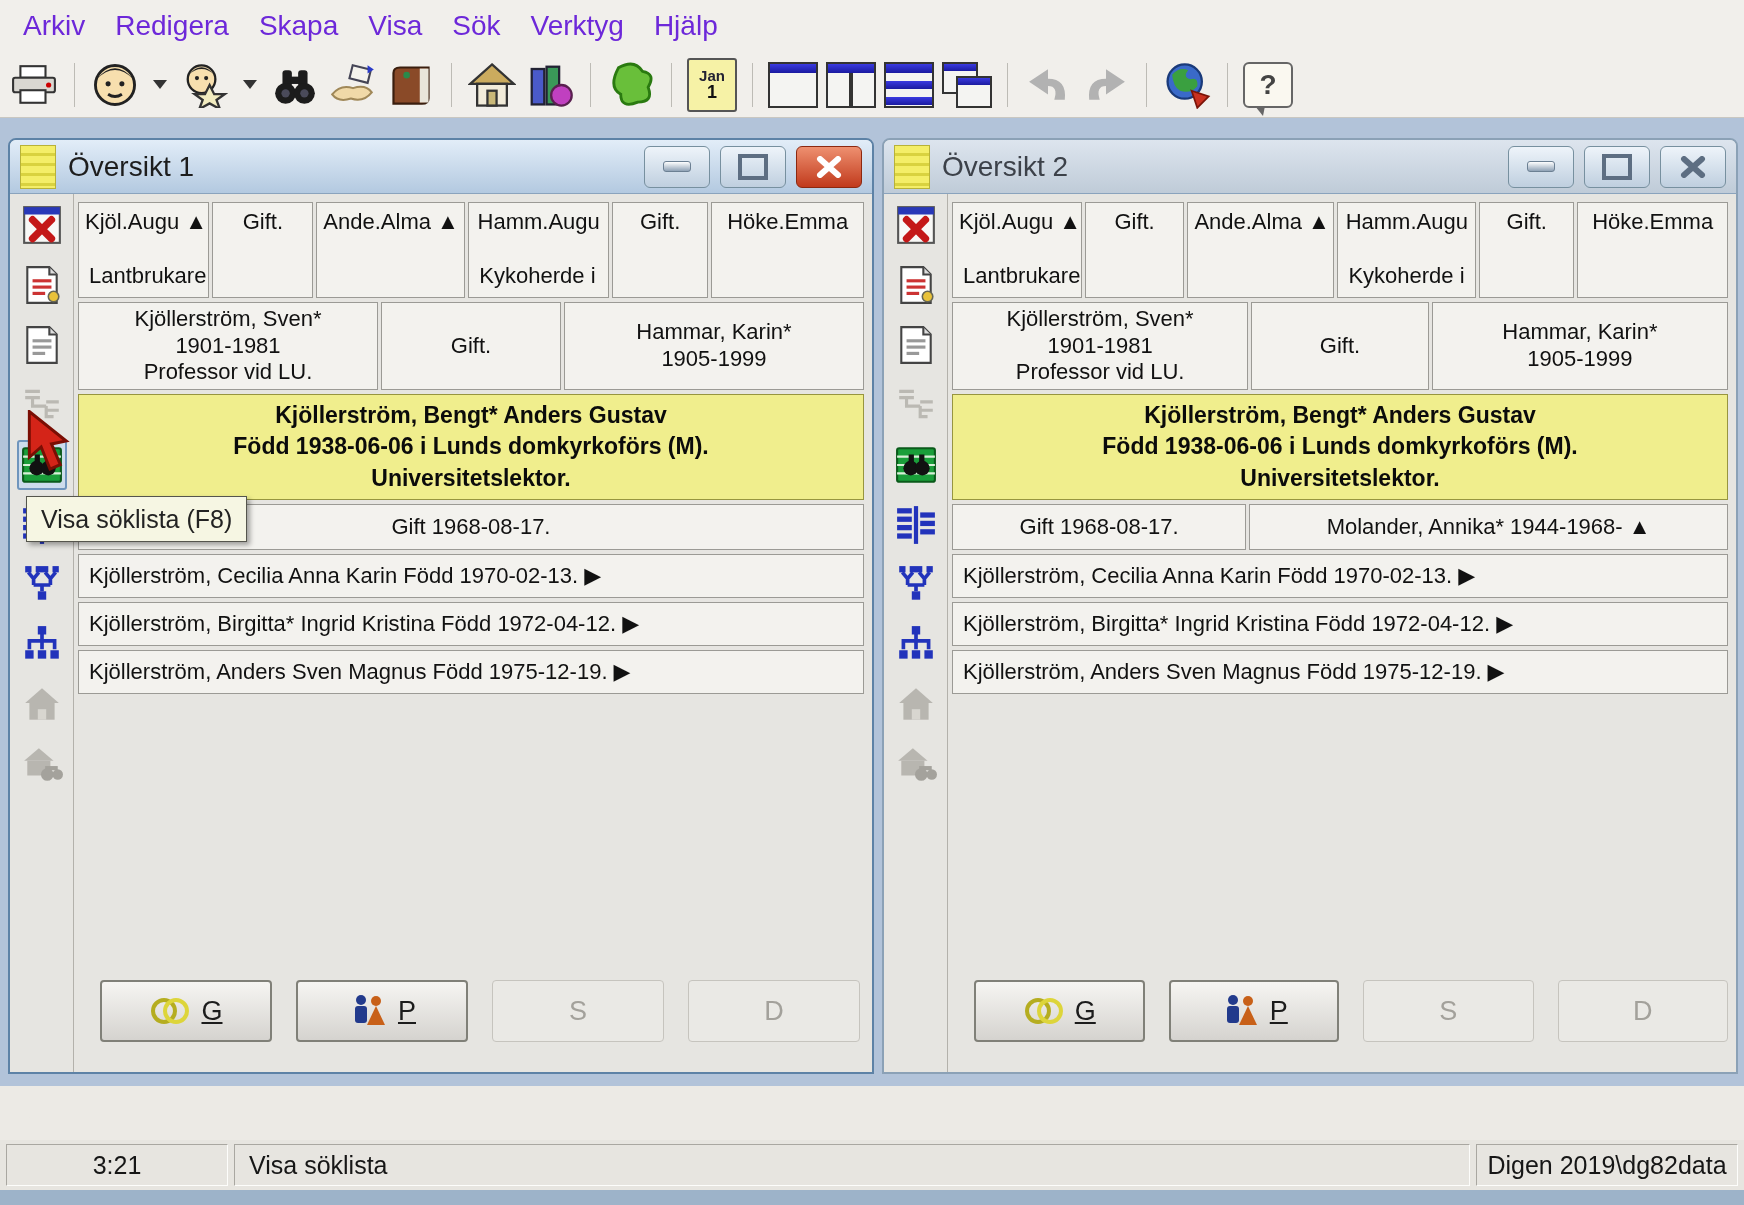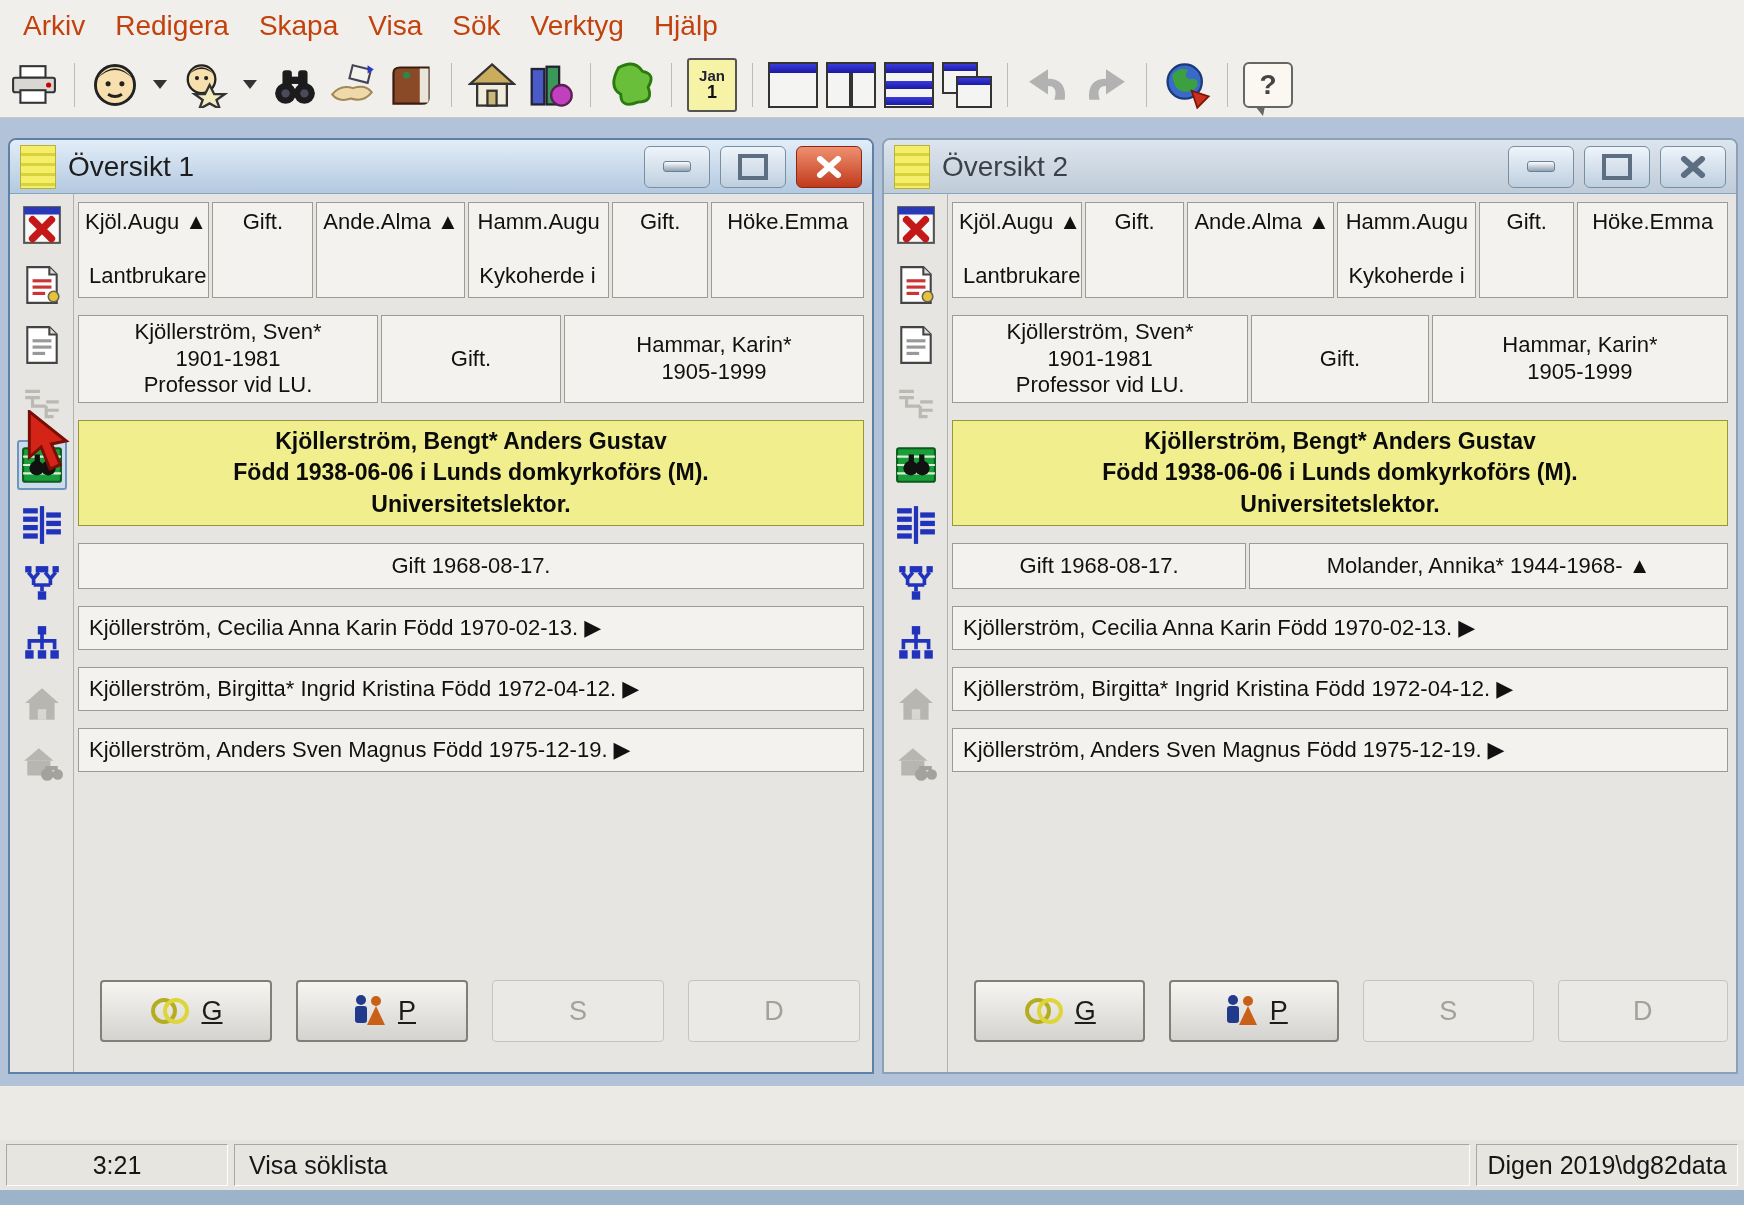--- a/index.html
+++ b/index.html
@@ -3,21 +3,21 @@
 <meta charset="utf-8">
 <style>
   html,body{margin:0;padding:0;}
   body{
     width:1744px;height:1205px;overflow:hidden;position:relative;
     background:#9db3c9;font-family:"Liberation Sans",sans-serif;
     -webkit-font-smoothing:antialiased;
   }
   
   .menubar{height:52px;background:#f1efeb;display:flex;align-items:center;padding-left:8px;}
-  .menu-item{font-size:28px;color:#c2410c;padding:0 15px;cursor:default;}
+  .menu-item{font-size:28px;color:#6d28d9;padding:0 15px;cursor:default;}
   
   .toolbar{height:65px;background:#f1efeb;border-bottom:1px solid #c9c7c1;display:flex;align-items:center;padding-left:8px;gap:6px;}
   .tbtn{width:52px;height:56px;display:flex;align-items:center;justify-content:center;border-radius:4px;}
   .tbtn.narrow{width:26px;}
   .tsep{width:1px;height:44px;background:#bdbbb5;margin:0 8px;}
   .dd{width:0;height:0;border-left:7px solid transparent;border-right:7px solid transparent;border-top:9px solid #333;}
   .calendar{width:46px;height:50px;background:#f6f2a6;border:2px solid #555;border-radius:3px;display:flex;flex-direction:column;align-items:center;justify-content:center;line-height:1;}
   .calendar .c1{font-size:15px;font-weight:bold;color:#223;}
   .calendar .c2{font-size:18px;font-weight:bold;color:#111;}
   .wicon{width:46px;height:42px;background:#f4f4f2;border:2px solid #333;position:relative;}
@@ -44,21 +44,21 @@
   .wbtns{margin-left:auto;display:flex;gap:10px;}
   .wbtn{width:64px;height:40px;border:1px solid #77909f;border-radius:6px;background:linear-gradient(#eef4fa,#bfcfdf);display:flex;align-items:center;justify-content:center;}
   .wbtn.close-active{background:linear-gradient(#ee9070,#c13a1c);border-color:#8c2810;}
   .g-min{width:26px;height:9px;border-radius:3px;background:linear-gradient(#fff,#8fa2b6);border:1px solid #6c8093;}
   .g-max{width:22px;height:18px;border:4px solid #5d6e82;background:transparent;}
   
   .content{display:flex;height:calc(100% - 54px);}
   .icol{width:64px;border-right:1px solid #b3b1ab;display:flex;flex-direction:column;align-items:center;padding-top:6px;gap:10px;box-sizing:border-box;}
   .sicon{width:46px;height:46px;display:flex;align-items:center;justify-content:center;border:2px solid transparent;border-radius:3px;}
   .sicon.pressed{border-color:#6f95bd;background:#cddcec;}
-  .tarea{flex:1;display:flex;flex-direction:column;padding:8px 8px 0 4px;gap:17px;position:relative;min-width:0;}
+  .tarea{flex:1;display:flex;flex-direction:column;padding:8px 8px 0 4px;gap:4px;position:relative;min-width:0;}
   .row{display:flex;gap:3px;}
   .cell{background:#f3f2ee;border:1px solid #9b9a95;box-sizing:border-box;}
   .hrow{height:96px;}
   .hcell{display:flex;flex-direction:column;justify-content:space-between;padding:6px 6px 8px;font-size:22px;color:#111;min-width:0;overflow:hidden;white-space:nowrap;}
   .hcell .nm{text-align:center;}
   .hcell .sub{text-align:left;padding-left:4px;}
   .prow{height:88px;}
   .pcell{display:flex;flex-direction:column;justify-content:center;text-align:center;font-size:22px;line-height:1.22;color:#111;}
   .focusrow{height:106px;background:#f0ee8d;border-color:#97953f;display:flex;flex-direction:column;justify-content:center;text-align:center;font-weight:bold;font-size:23px;line-height:1.35;color:#0b0b0b;}
   .mrow{height:46px;}
@@ -434,20 +434,21 @@
           </button>
           <button class="gbtn disabled">
               <span>S</span>
             </button>
           <button class="gbtn disabled">
               <span>D</span>
             </button>
         </div>
       </div>
     </div>
+    <div class="tooltip">Visa söklista (F8)</div>
     <div class="cursor">
       <svg width="52" height="62" viewBox="0 0 34 42">
           <path d="M3 1 L3 32 L11 25 L17 40 L24 37 L18 23 L28 21 Z" fill="#d42418" stroke="#7a0e04" stroke-width="2"></path>
         </svg>
     </div>
   </div>
 
   <div class="win inactive" style="left:882px;width:856px;">
     <div class="titlebar">
       <div class="doc-ico"></div>

